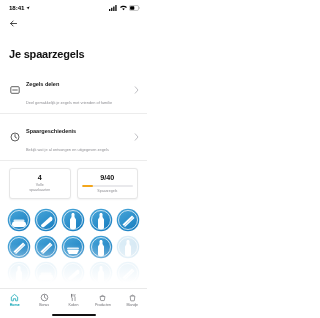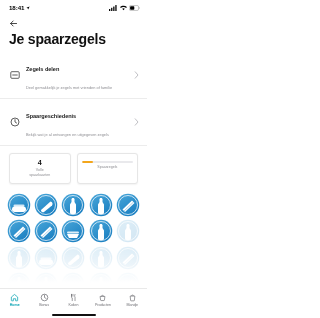--- a/index.html
+++ b/index.html
@@ -28,22 +28,22 @@
   }
   .sb-loc { width: 4px; height: 4px; display: block; }
   .sb-right { display: flex; align-items: center; gap: 2.5px; }
   .sb-ico { display: block; }
 
   
   .header { flex: 0 0 auto; padding: 2px 9px 0 9px; }
   .backrow { height: 13px; display: flex; align-items: center; }
   .back-arrow { width: 9px; height: 9px; display: block; cursor: pointer; }
   .page-title {
-    font-size: 14px; font-weight: bold; color: #111;
-    letter-spacing: -0.2px; margin-top: 3px; line-height: 13px;
+    font-size: 11px; font-weight: bold; color: #111;
+    letter-spacing: -0.2px; margin-top: 18px; line-height: 13px;
   }
 
   
   .actions { flex: 0 0 auto; margin-top: 6px; }
   .action-row {
     display: flex; align-items: center; gap: 6px;
     padding: 5px 8px 5px 9px; cursor: pointer; background: #fff;
   }
   .action-row + .action-row { border-top: 0.5px solid #ececec; }
   .actions { border-bottom: 0.5px solid #ececec; }
@@ -201,20 +201,21 @@
 
   <div class="stats">
 
     <div class="card">
       <div class="c-val">4</div>
       <div class="c-sub1">Volle</div>
       <div class="c-sub2">spaarkaarten</div>
     </div>
 
     <div class="card">
+      <div class="c-val">9/40</div>
       <div class="bar-wrap">
         <div class="bar-fill" id="progress-fill" style="width: 22.5%; background: rgb(243, 166, 27);"></div>
       </div>
       <div class="c-sub2">Spaarzegels</div>
     </div>
 
   </div>
 
   <div class="gridwrap">
     <div class="grid" id="stamp-grid">

